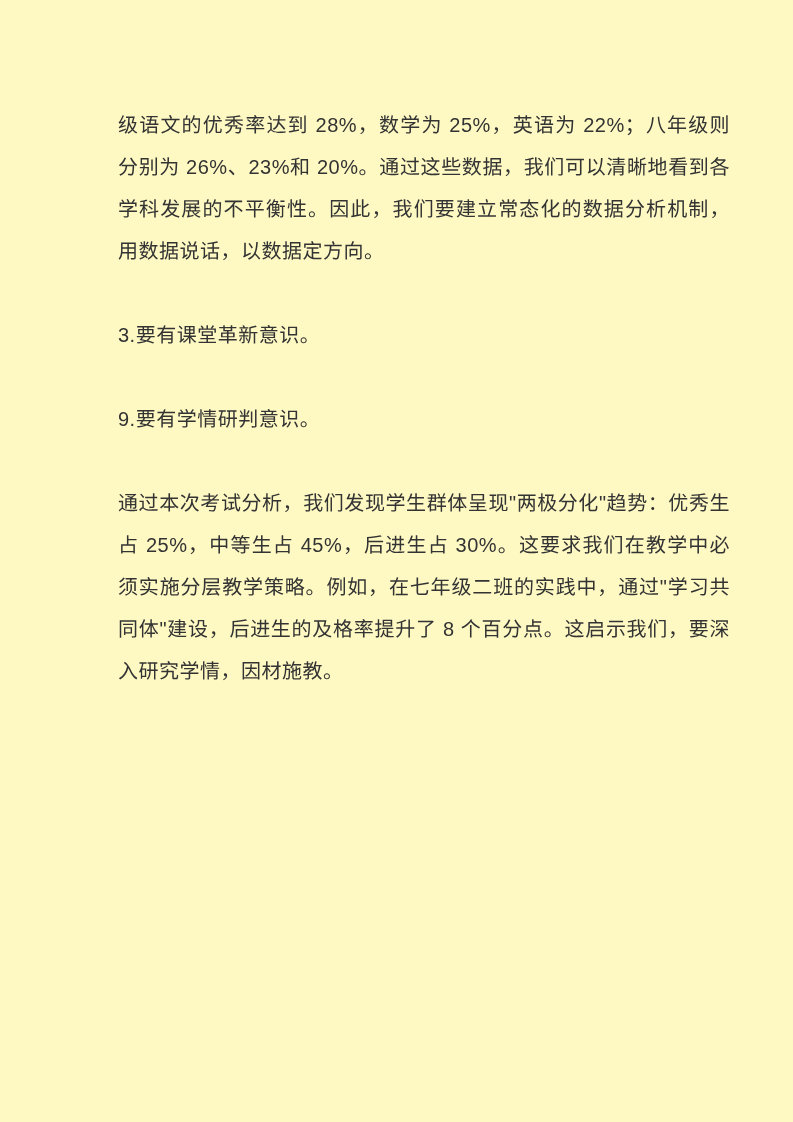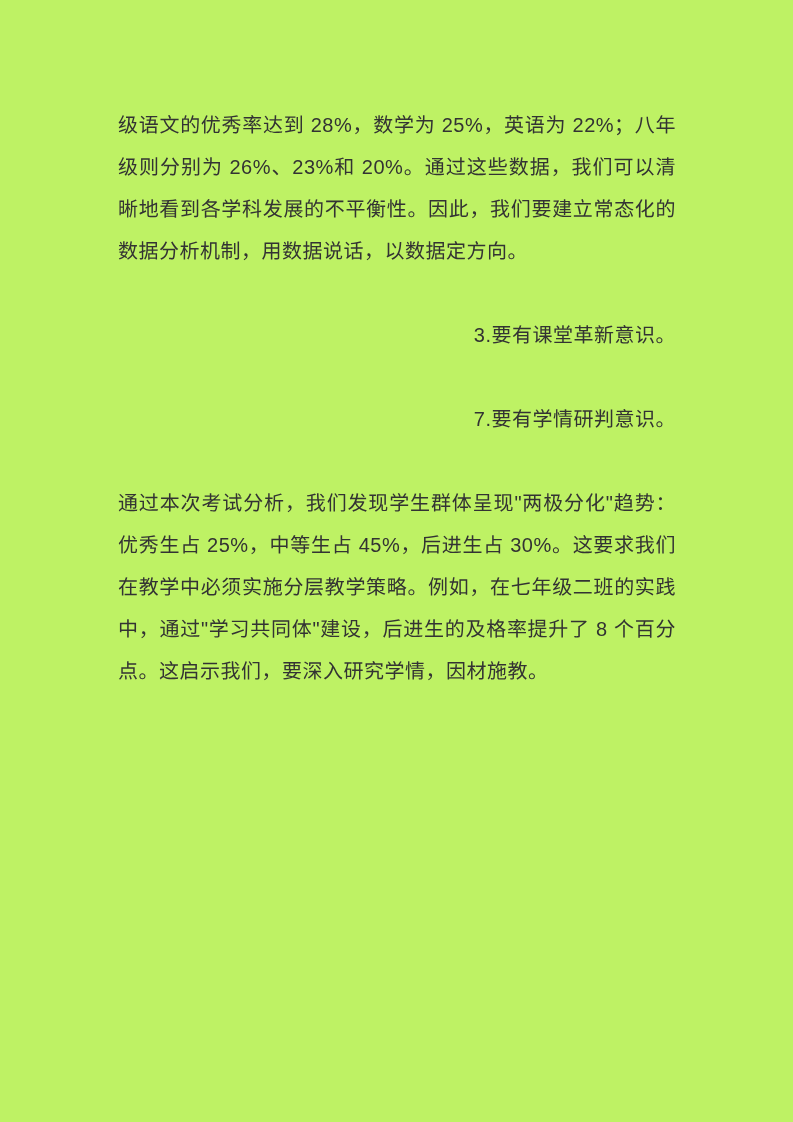--- a/index.html
+++ b/index.html
@@ -10,47 +10,47 @@
   body {
     width: 793px;
     height: 1122px;
     background: #ffffff;
     overflow: hidden;
     font-family: "Liberation Sans", sans-serif;
   }
   .page {
     width: 793px;
     height: 1122px;
-    background: #bef264;
-    padding: 104px 117px 100px 118px;
+    background: #fef9c3;
+    padding: 104px 63px 100px 118px;
   }
   .doc-block {
     color: #333333;
     font-size: 20px;
     line-height: 42px;
     margin: 0 0 42px 0;
     letter-spacing: 0.5px;
   }
   .doc-paragraph {
     text-align: justify;
     text-justify: inter-ideograph;
   }
   .doc-heading {
-    text-align: right;
+    text-align: left;
     font-weight: normal;
   }
   .doc-block:last-child {
     margin-bottom: 0;
   }
 </style>
 </head>
 <body>
 
 <div class="page">
   <p class="doc-block doc-paragraph">级语文的优秀率达到 28%，数学为 25%，英语为 22%；八年级则分别为 26%、23%和 20%。通过这些数据，我们可以清晰地看到各学科发展的不平衡性。因此，我们要建立常态化的数据分析机制，用数据说话，以数据定方向。</p>
 
   <p class="doc-block doc-heading">3.要有课堂革新意识。</p>
 
 
-  <p class="doc-block doc-heading">7.要有学情研判意识。</p>
+  <p class="doc-block doc-heading">9.要有学情研判意识。</p>
 
   <p class="doc-block doc-paragraph">通过本次考试分析，我们发现学生群体呈现"两极分化"趋势：优秀生占 25%，中等生占 45%，后进生占 30%。这要求我们在教学中必须实施分层教学策略。例如，在七年级二班的实践中，通过"学习共同体"建设，后进生的及格率提升了 8 个百分点。这启示我们，要深入研究学情，因材施教。</p>
 </div>
 
 </body></html>

